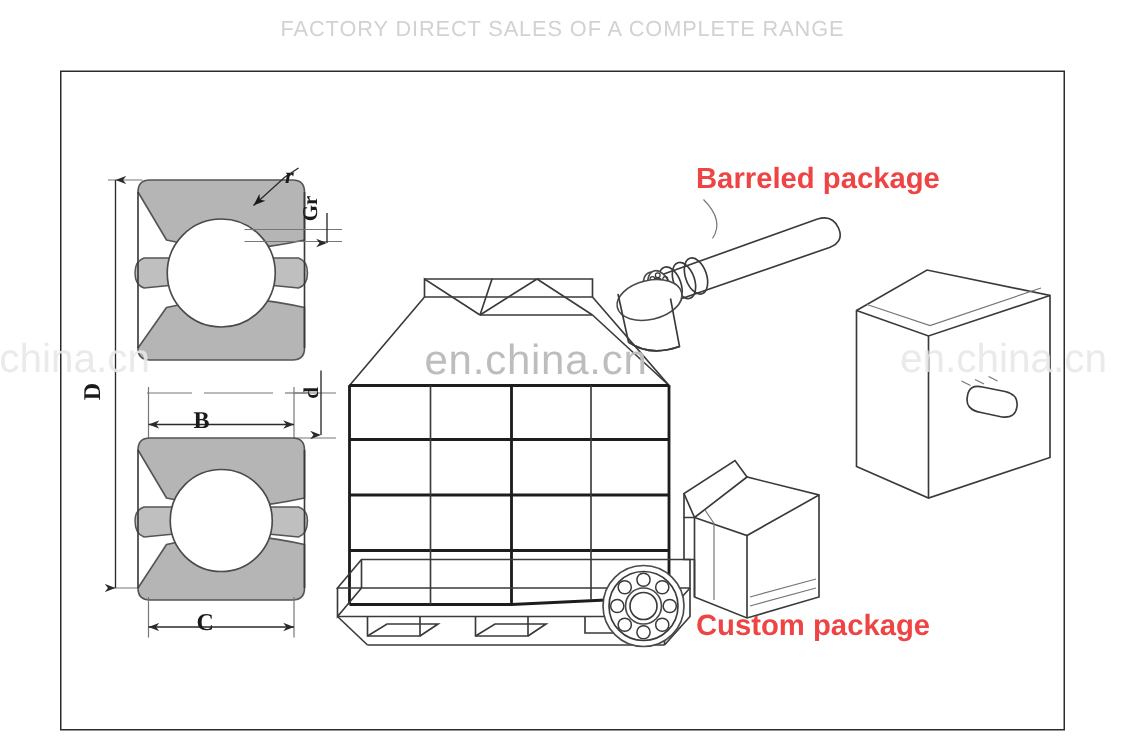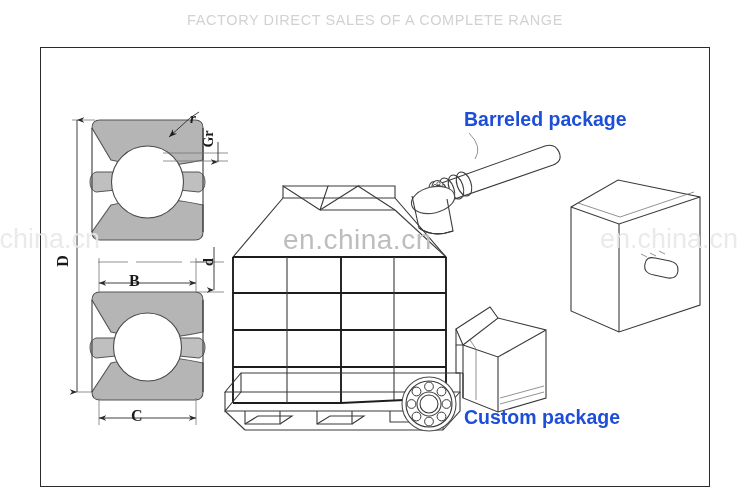--- a/index.html
+++ b/index.html
@@ -46,21 +46,21 @@
     top: 0;
     width: 750px;
     height: 497px;
     pointer-events: none;
   }
   .pkg-label {
     position: absolute;
     font-family: "Liberation Sans", sans-serif;
     font-weight: bold;
     font-size: 19.5px;
-    color: #1d4ed8;
+    color: #ef4444;
     white-space: nowrap;
     user-select: none;
     text-align: center;
   }
   #label-barreled { left: 464px; top: 108px; }
   #label-custom   { left: 464px; top: 406px; }
 
   .dim-label {
     position: absolute;
     font-family: "Liberation Serif", serif;

